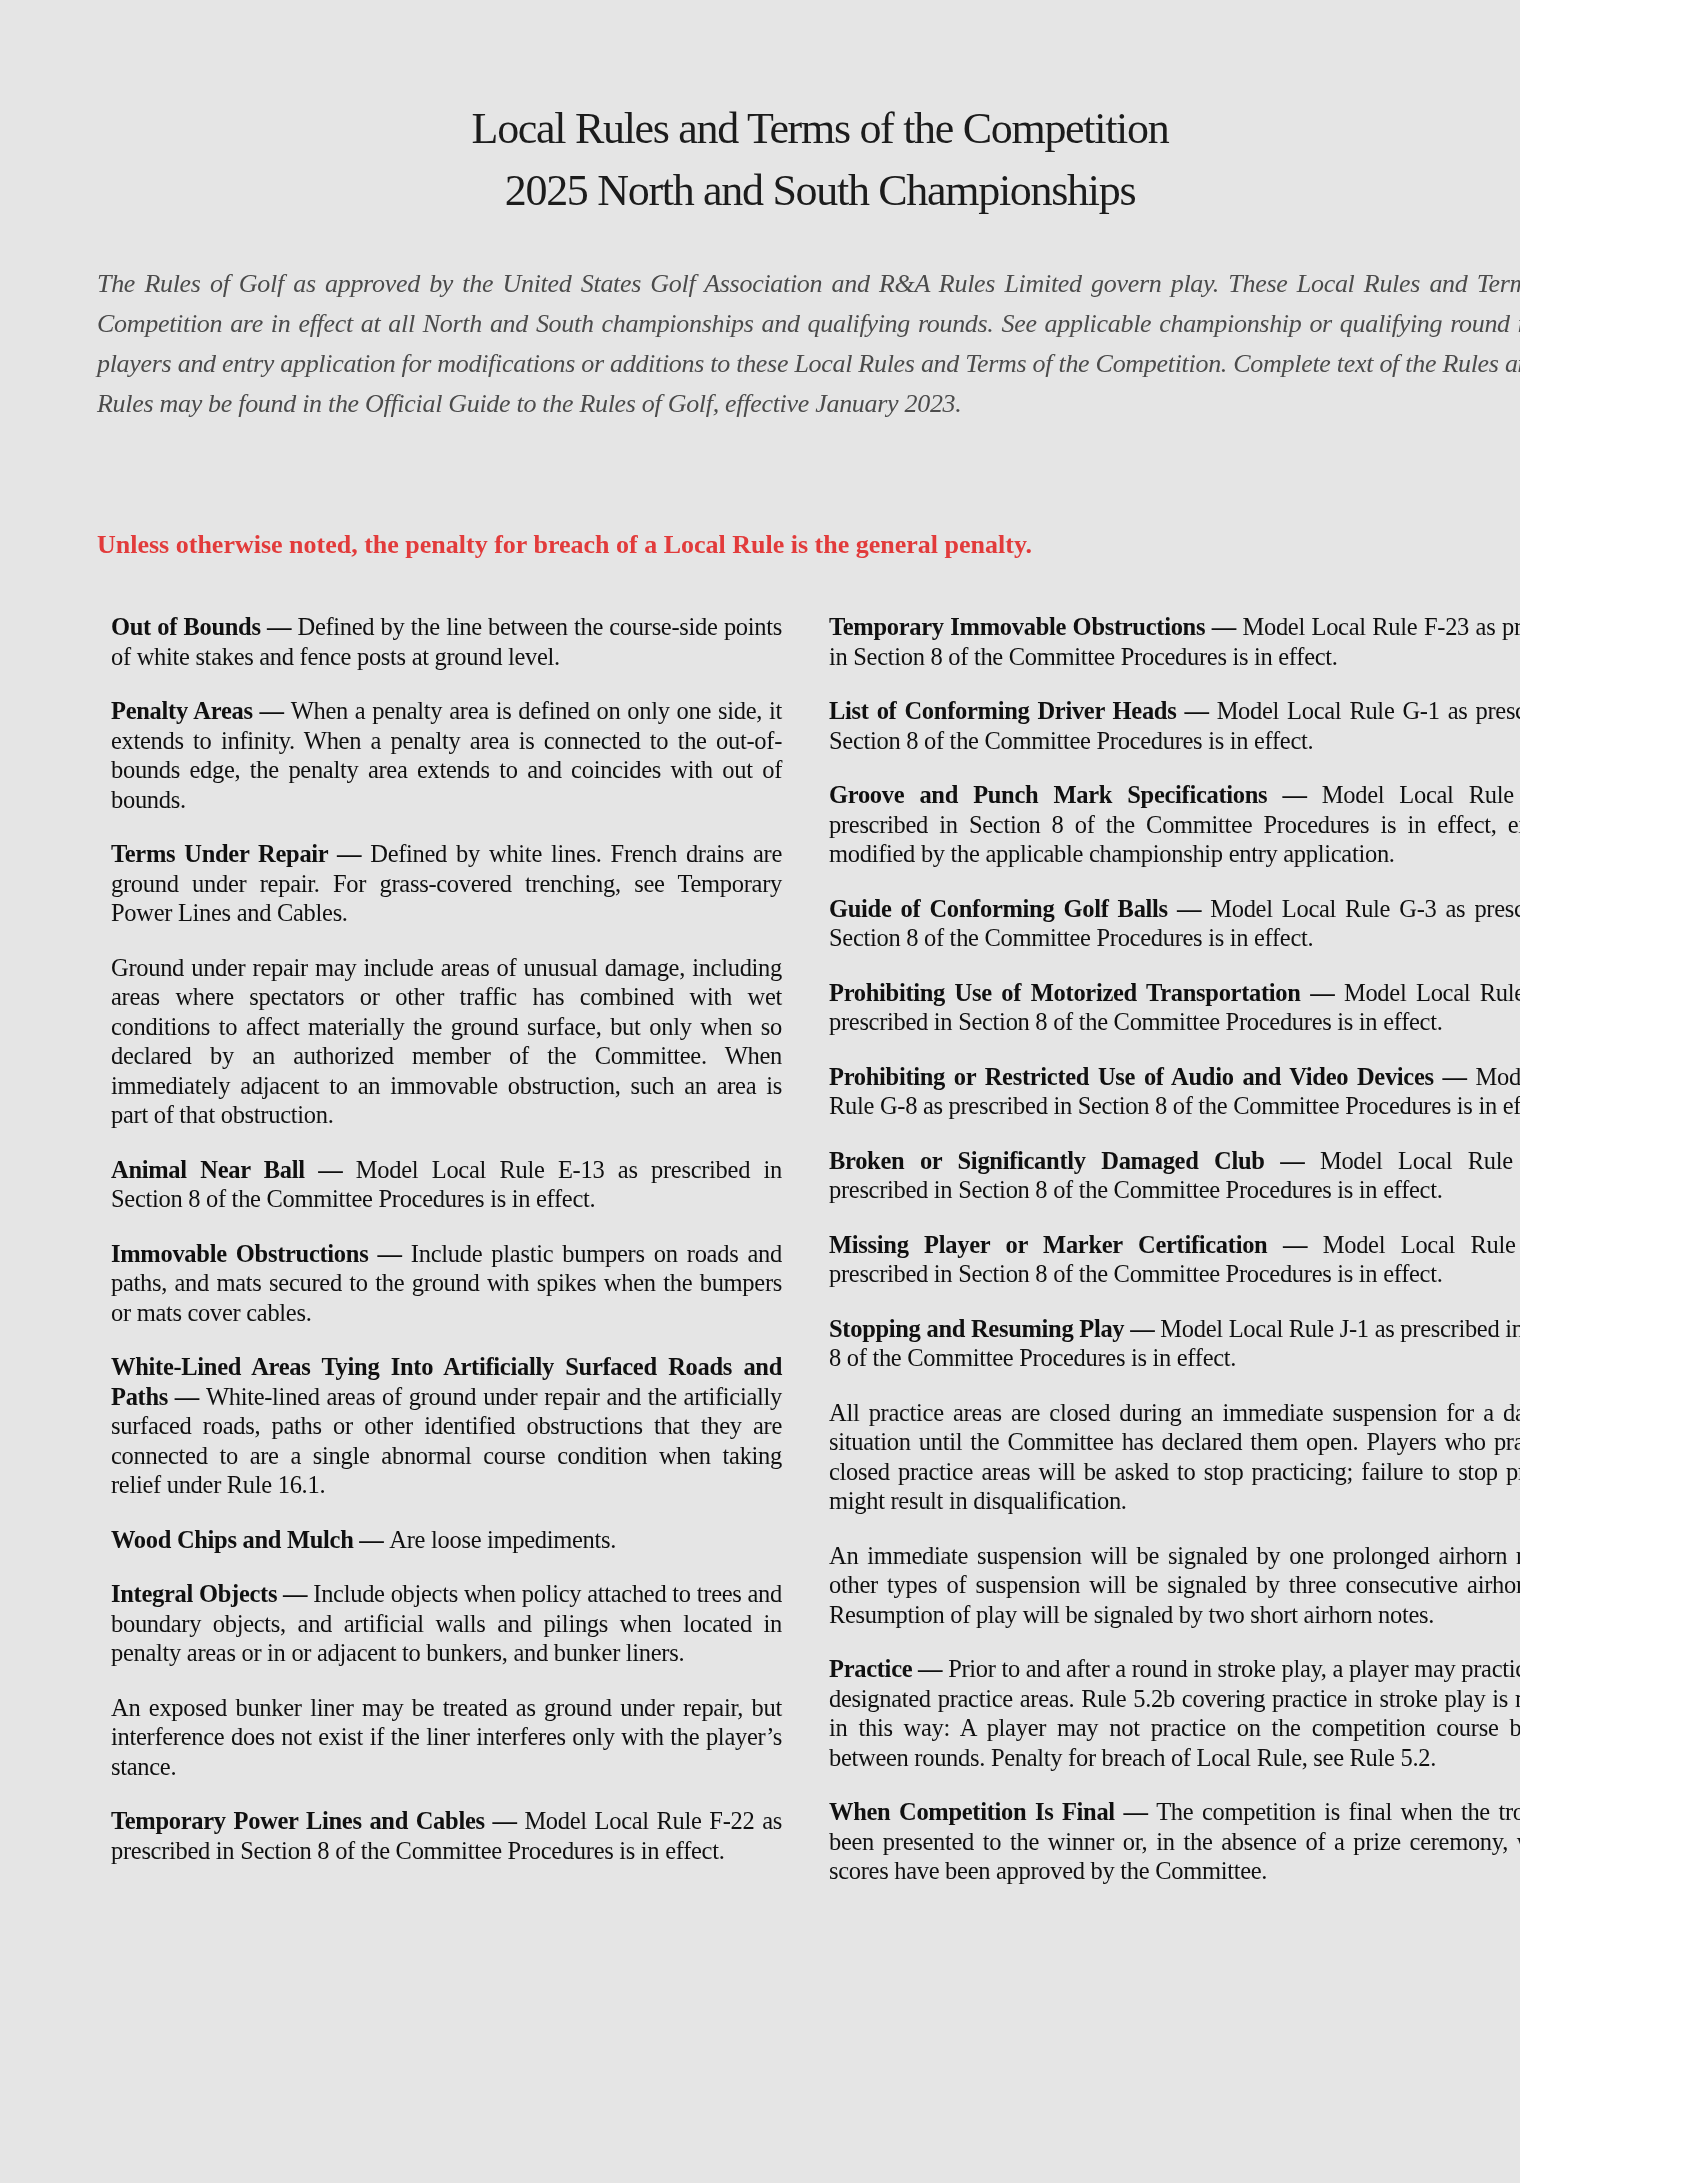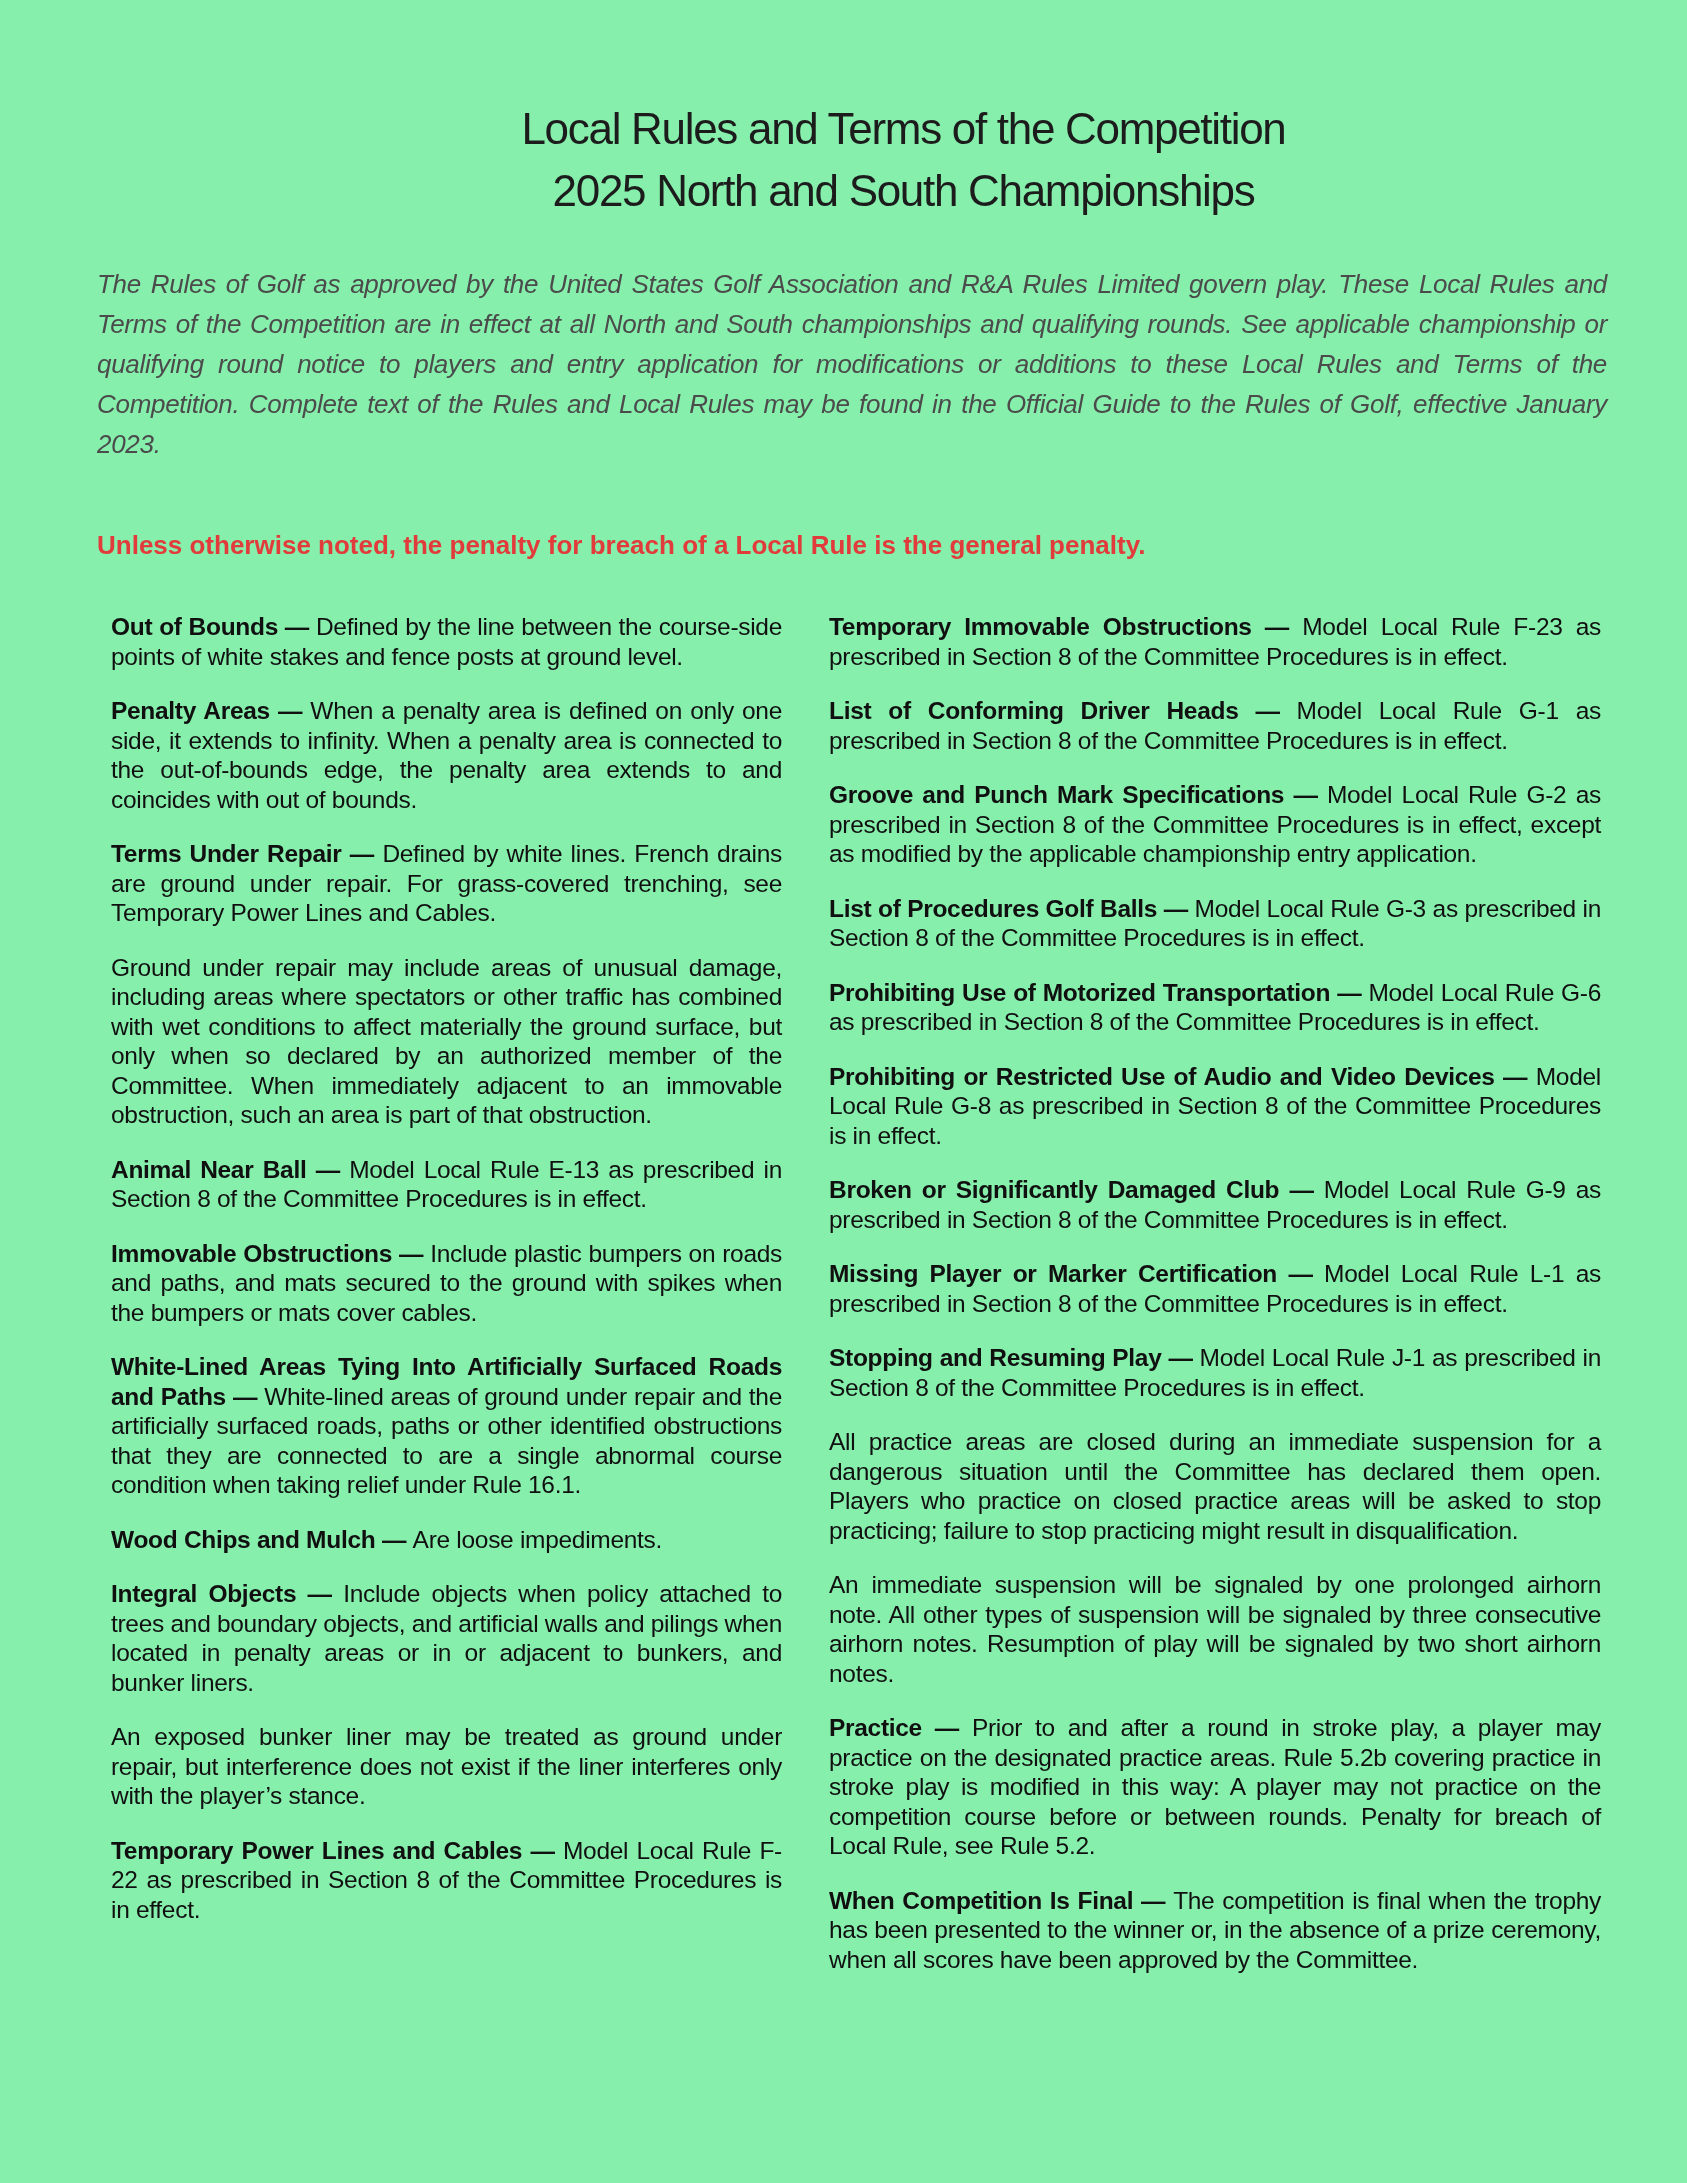--- a/index.html
+++ b/index.html
@@ -1,21 +1,21 @@
 <!DOCTYPE html>
 <html style="font-size:13.5px"><head>
 <meta charset="utf-8">
 <style>
   html, body { margin: 0; padding: 0; background: #ffffff; }
   .page {
     position: relative;
-    width: 1687px;
+    width: 1520px;
     height: 2183px;
-    background: #86efac;
-    font-family: Liberation Sans, sans-serif;
+    background: #e5e5e5;
+    font-family: Liberation Serif, serif;
     color: #111111;
     overflow: hidden;
   }
   .doc-title {
     position: absolute;
     top: 98px;
     left: 120px;
     right: 0;
     text-align: center;
     font-size: 44px;
@@ -85,21 +85,21 @@
       <p class="para"><b>Wood Chips and Mulch — </b><span>Are loose impediments.</span></p>
       <p class="para"><b>Integral Objects — </b><span>Include objects when policy attached to trees and boundary objects, and artificial walls and pilings when located in penalty areas or in or adjacent to bunkers, and bunker liners.</span></p>
       <p class="para"><span>An exposed bunker liner may be treated as ground under repair, but interference does not exist if the liner interferes only with the player’s stance.</span></p>
       <p class="para"><b>Temporary Power Lines and Cables — </b><span>Model Local Rule F-22 as prescribed in Section 8 of the Committee Procedures is in effect.</span></p>
     </div>
 
   <div class="col col-right">
       <p class="para"><b>Temporary Immovable Obstructions — </b><span>Model Local Rule F-23 as prescribed in Section 8 of the Committee Procedures is in effect.</span></p>
       <p class="para"><b>List of Conforming Driver Heads — </b><span>Model Local Rule G-1 as prescribed in Section 8 of the Committee Procedures is in effect.</span></p>
       <p class="para"><b>Groove and Punch Mark Specifications — </b><span>Model Local Rule G-2 as prescribed in Section 8 of the Committee Procedures is in effect, except as modified by the applicable championship entry application.</span></p>
-      <p class="para"><b>List of Procedures Golf Balls — </b><span>Model Local Rule G-3 as prescribed in Section 8 of the Committee Procedures is in effect.</span></p>
+      <p class="para"><b>Guide of Conforming Golf Balls — </b><span>Model Local Rule G-3 as prescribed in Section 8 of the Committee Procedures is in effect.</span></p>
       <p class="para"><b>Prohibiting Use of Motorized Transportation — </b><span>Model Local Rule G-6 as prescribed in Section 8 of the Committee Procedures is in effect.</span></p>
       <p class="para"><b>Prohibiting or Restricted Use of Audio and Video Devices — </b><span>Model Local Rule G-8 as prescribed in Section 8 of the Committee Procedures is in effect.</span></p>
       <p class="para"><b>Broken or Significantly Damaged Club — </b><span>Model Local Rule G-9 as prescribed in Section 8 of the Committee Procedures is in effect.</span></p>
       <p class="para"><b>Missing Player or Marker Certification — </b><span>Model Local Rule L-1 as prescribed in Section 8 of the Committee Procedures is in effect.</span></p>
       <p class="para"><b>Stopping and Resuming Play — </b><span>Model Local Rule J-1 as prescribed in Section 8 of the Committee Procedures is in effect.</span></p>
       <p class="para"><span>All practice areas are closed during an immediate suspension for a dangerous situation until the Committee has declared them open. Players who practice on closed practice areas will be asked to stop practicing; failure to stop practicing might result in disqualification.</span></p>
       <p class="para"><span>An immediate suspension will be signaled by one prolonged airhorn note. All other types of suspension will be signaled by three consecutive airhorn notes. Resumption of play will be signaled by two short airhorn notes.</span></p>
       <p class="para"><b>Practice — </b><span>Prior to and after a round in stroke play, a player may practice on the designated practice areas. Rule 5.2b covering practice in stroke play is modified in this way: A player may not practice on the competition course before or between rounds. Penalty for breach of Local Rule, see Rule 5.2.</span></p>
       <p class="para"><b>When Competition Is Final — </b><span>The competition is final when the trophy has been presented to the winner or, in the absence of a prize ceremony, when all scores have been approved by the Committee.</span></p>
     </div>

